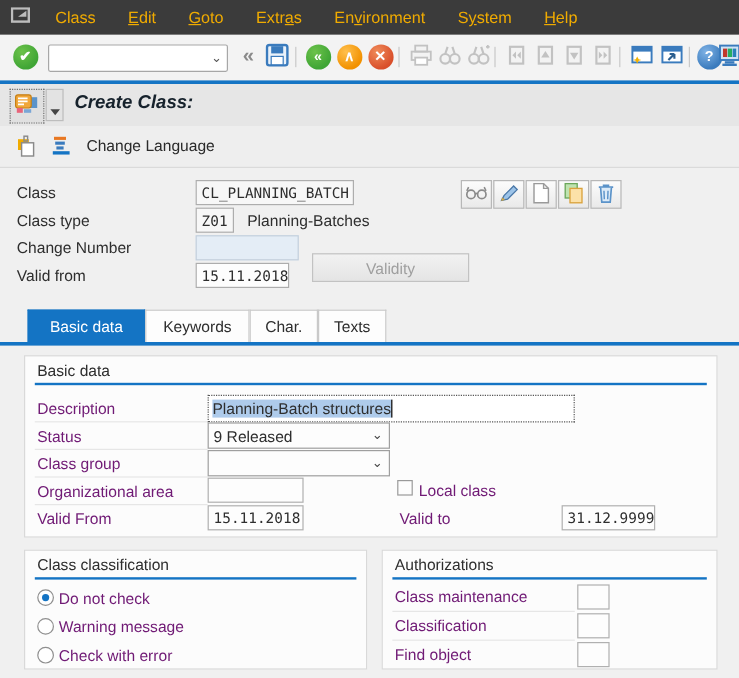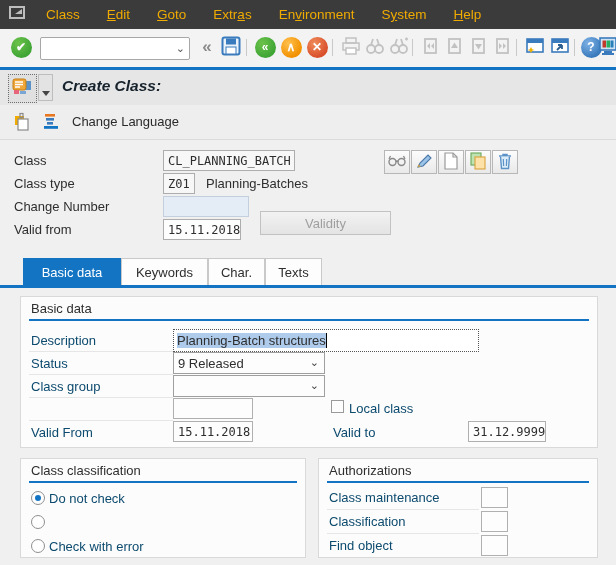--- a/index.html
+++ b/index.html
@@ -63,21 +63,21 @@
   .tab.active{background:#1474c4;color:#fff;border:1px solid #1474c4;border-bottom:none;}
   .tabline{left:0;top:285px;width:616px;height:3px;background:#1474c4;}
 
   
   .group{position:absolute;background:#fcfcfc;border:1px solid #d9d9d9;box-sizing:border-box;}
   .gtitle{position:absolute;left:10px;top:4px;color:#2e2e2e;}
   .gline{position:absolute;left:8px;right:8px;top:22px;height:2px;background:#1474c4;}
   .rowsep{position:absolute;height:1px;background:#e6e6e6;}
   .ginp{position:absolute;height:21px;border:1px solid #b0b0b0;background:#fdfdfd;box-sizing:border-box;
         display:flex;align-items:center;padding:0 4px;}
-  .glbl{position:absolute;color:#0c4a6e;}
+  .glbl{position:absolute;color:#701a75;}
 
   .dd{position:absolute;height:22px;border:1px solid #9f9f9f;background:#fdfdfd;box-sizing:border-box;
       display:flex;align-items:center;padding:0 4px;}
   .dd .chev{position:absolute;right:5px;color:#444;font-size:11px;top:3px;}
 
   .descfield{position:absolute;height:23px;border:1px dotted #555;background:#fff;box-sizing:border-box;
              display:flex;align-items:center;padding:0 3px;}
   .sel{background:#aecbeb;}
   .caret{display:inline-block;width:1px;height:15px;background:#000;margin-left:0px;}
 
@@ -382,20 +382,21 @@
       <span>9 Released</span>
       <span class="chev">⌄</span>
     </div>
 
     <div class="glbl" style="left:10px;top:82px">Class group</div>
     <div class="dd" style="left:152px;top:78px;width:152px">
       <span></span>
       <span class="chev">⌄</span>
     </div>
 
+    <div class="glbl" style="left:10px;top:105px">Organizational area</div>
     <div class="ginp" style="left:152px;top:101px;width:80px">
         <span></span>
       </div>
     <div class="checkbox" style="left:310px;top:103px"></div>
     <div class="glbl" style="left:328px;top:104px">Local class</div>
 
     <div class="glbl" style="left:10px;top:128px">Valid From</div>
     <div class="ginp mono" style="left:152px;top:124px;width:80px">
         <span>15.11.2018</span>
       </div>
@@ -406,20 +407,21 @@
   </div>
 
   <div class="group" style="left:20px;top:458px;width:286px;height:100px">
     <div class="gtitle">Class classification</div>
     <div class="gline"></div>
 
     <div class="radio on" style="left:10px;top:32px"></div>
     <div class="glbl" style="left:28px;top:32px">Do not check</div>
 
     <div class="radio" style="left:10px;top:56px"></div>
+    <div class="glbl" style="left:28px;top:56px">Warning message</div>
 
     <div class="radio" style="left:10px;top:80px"></div>
     <div class="glbl" style="left:28px;top:80px">Check with error</div>
   </div>
 
   <div class="group" style="left:318px;top:458px;width:280px;height:100px">
     <div class="gtitle">Authorizations</div>
     <div class="gline"></div>
 
     <div class="rowsep" style="left:8px;top:50px;width:152px"></div>

